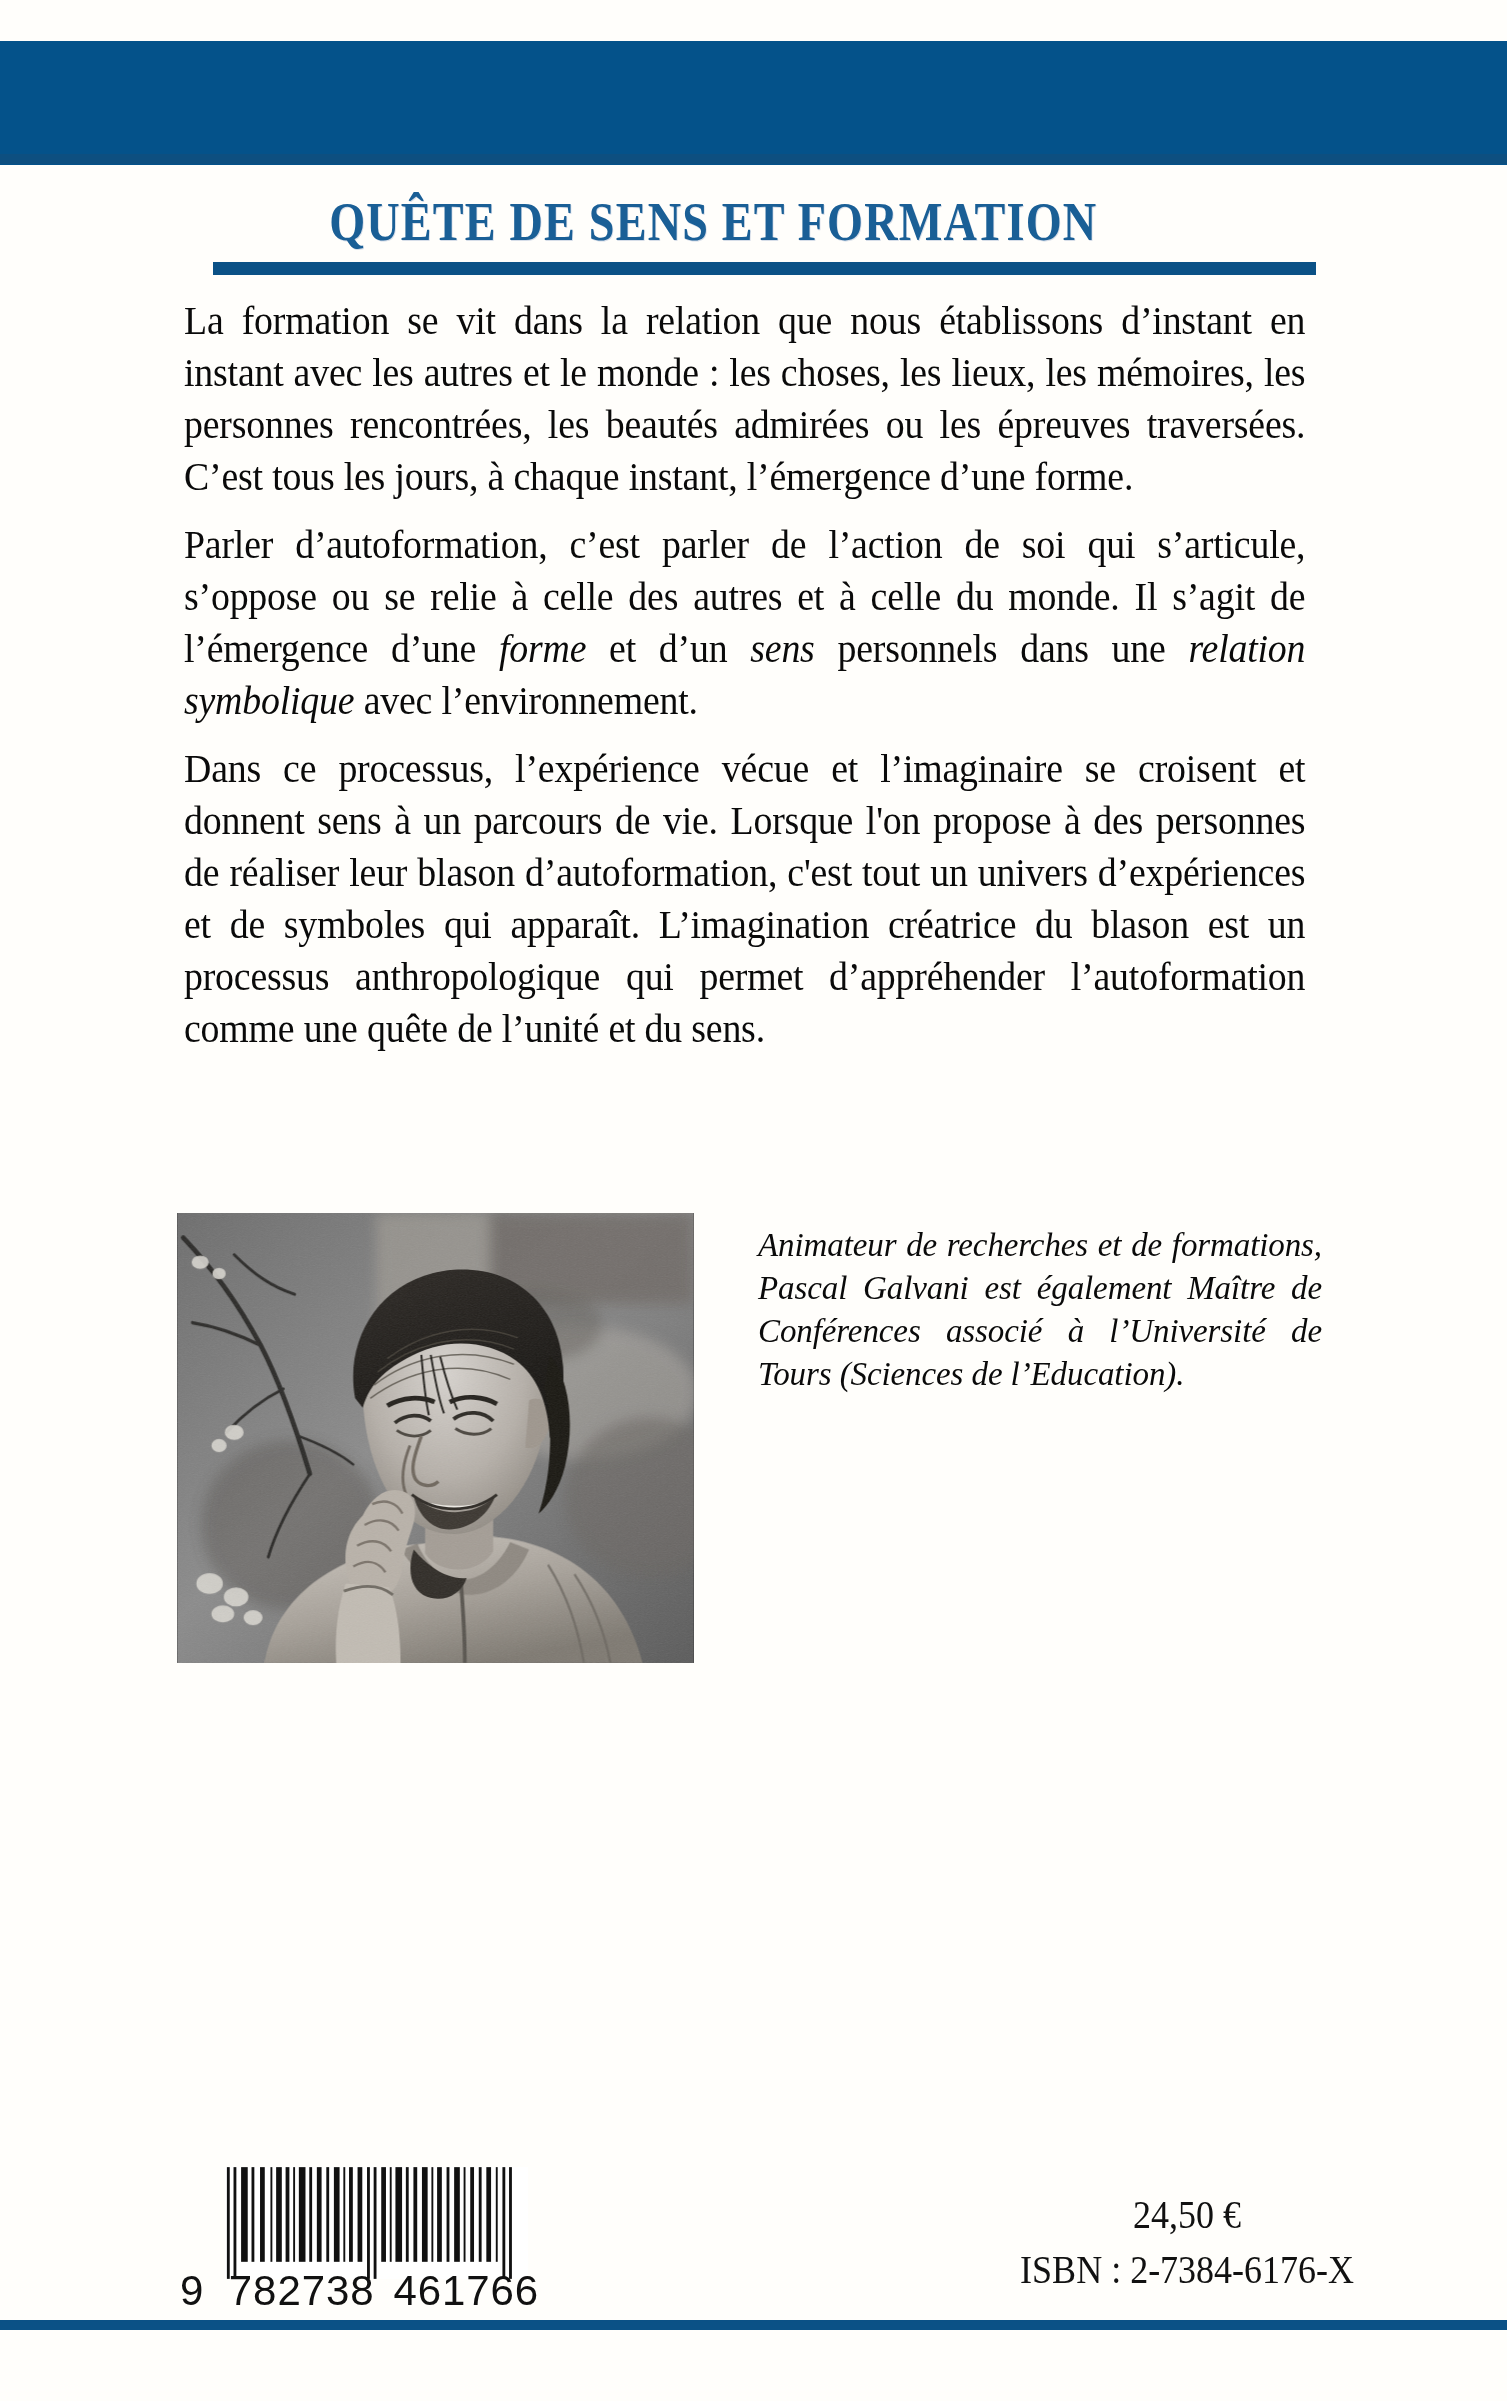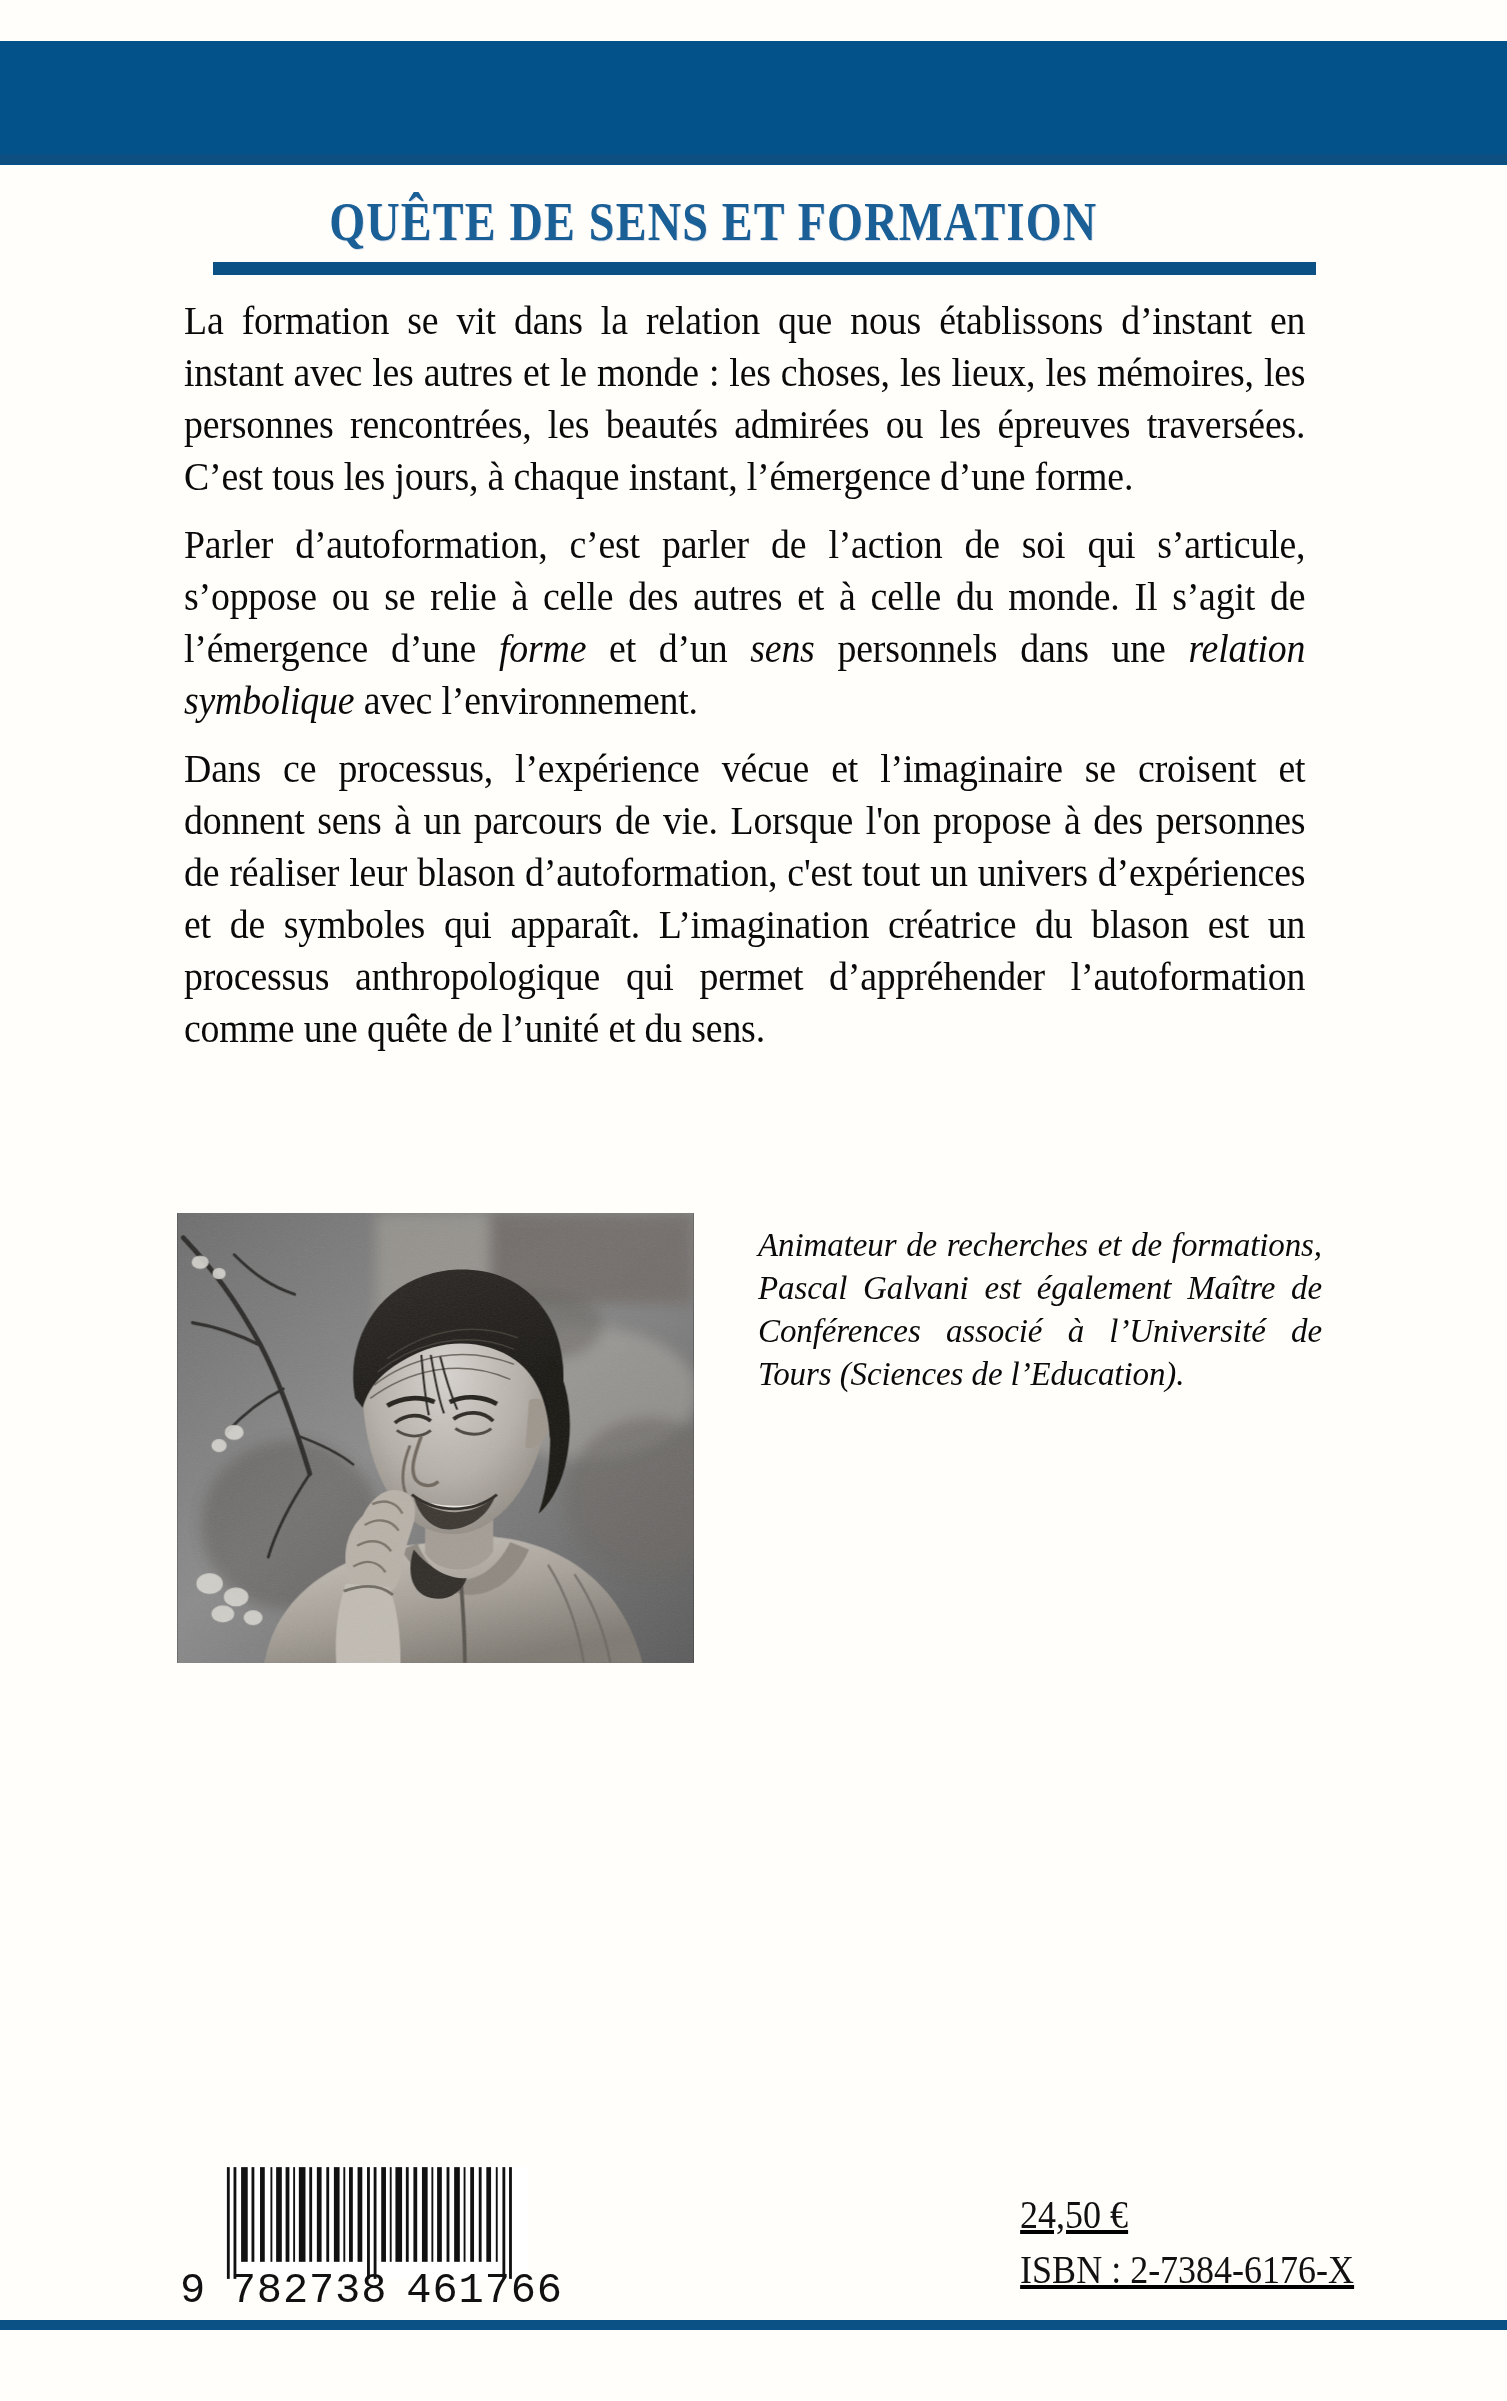--- a/index.html
+++ b/index.html
@@ -126,36 +126,35 @@
     width: 303px;
   }
   .barcode-bars {
     display: block;
   }
   .barcode-digits {
     position: absolute;
     left: 180px;
     top: 2267px;
     width: 397px;
-    font-family: Liberation Mono, monospace;
+    font-family: Liberation Sans, sans-serif;
     font-size: 42px;
     letter-spacing: 0.9px;
     color: #111;
     white-space: nowrap;
   }
   .barcode-digits .lead { margin-right: 24.6px; }
   .barcode-digits .grp { margin-right: 19px; }
 
   
   .price-block {
     position: absolute;
     right: 154px;
     top: 2186px;
-    text-align: left;
-    text-decoration: underline;
+    text-align: center;
   }
   .price {
     font-family: "Liberation Serif", "DejaVu Serif", serif;
     font-size: 40px;
     line-height: 57px;
     color: #111;
     transform: scaleX(0.9);
     transform-origin: right center;
     display: block;
   }

